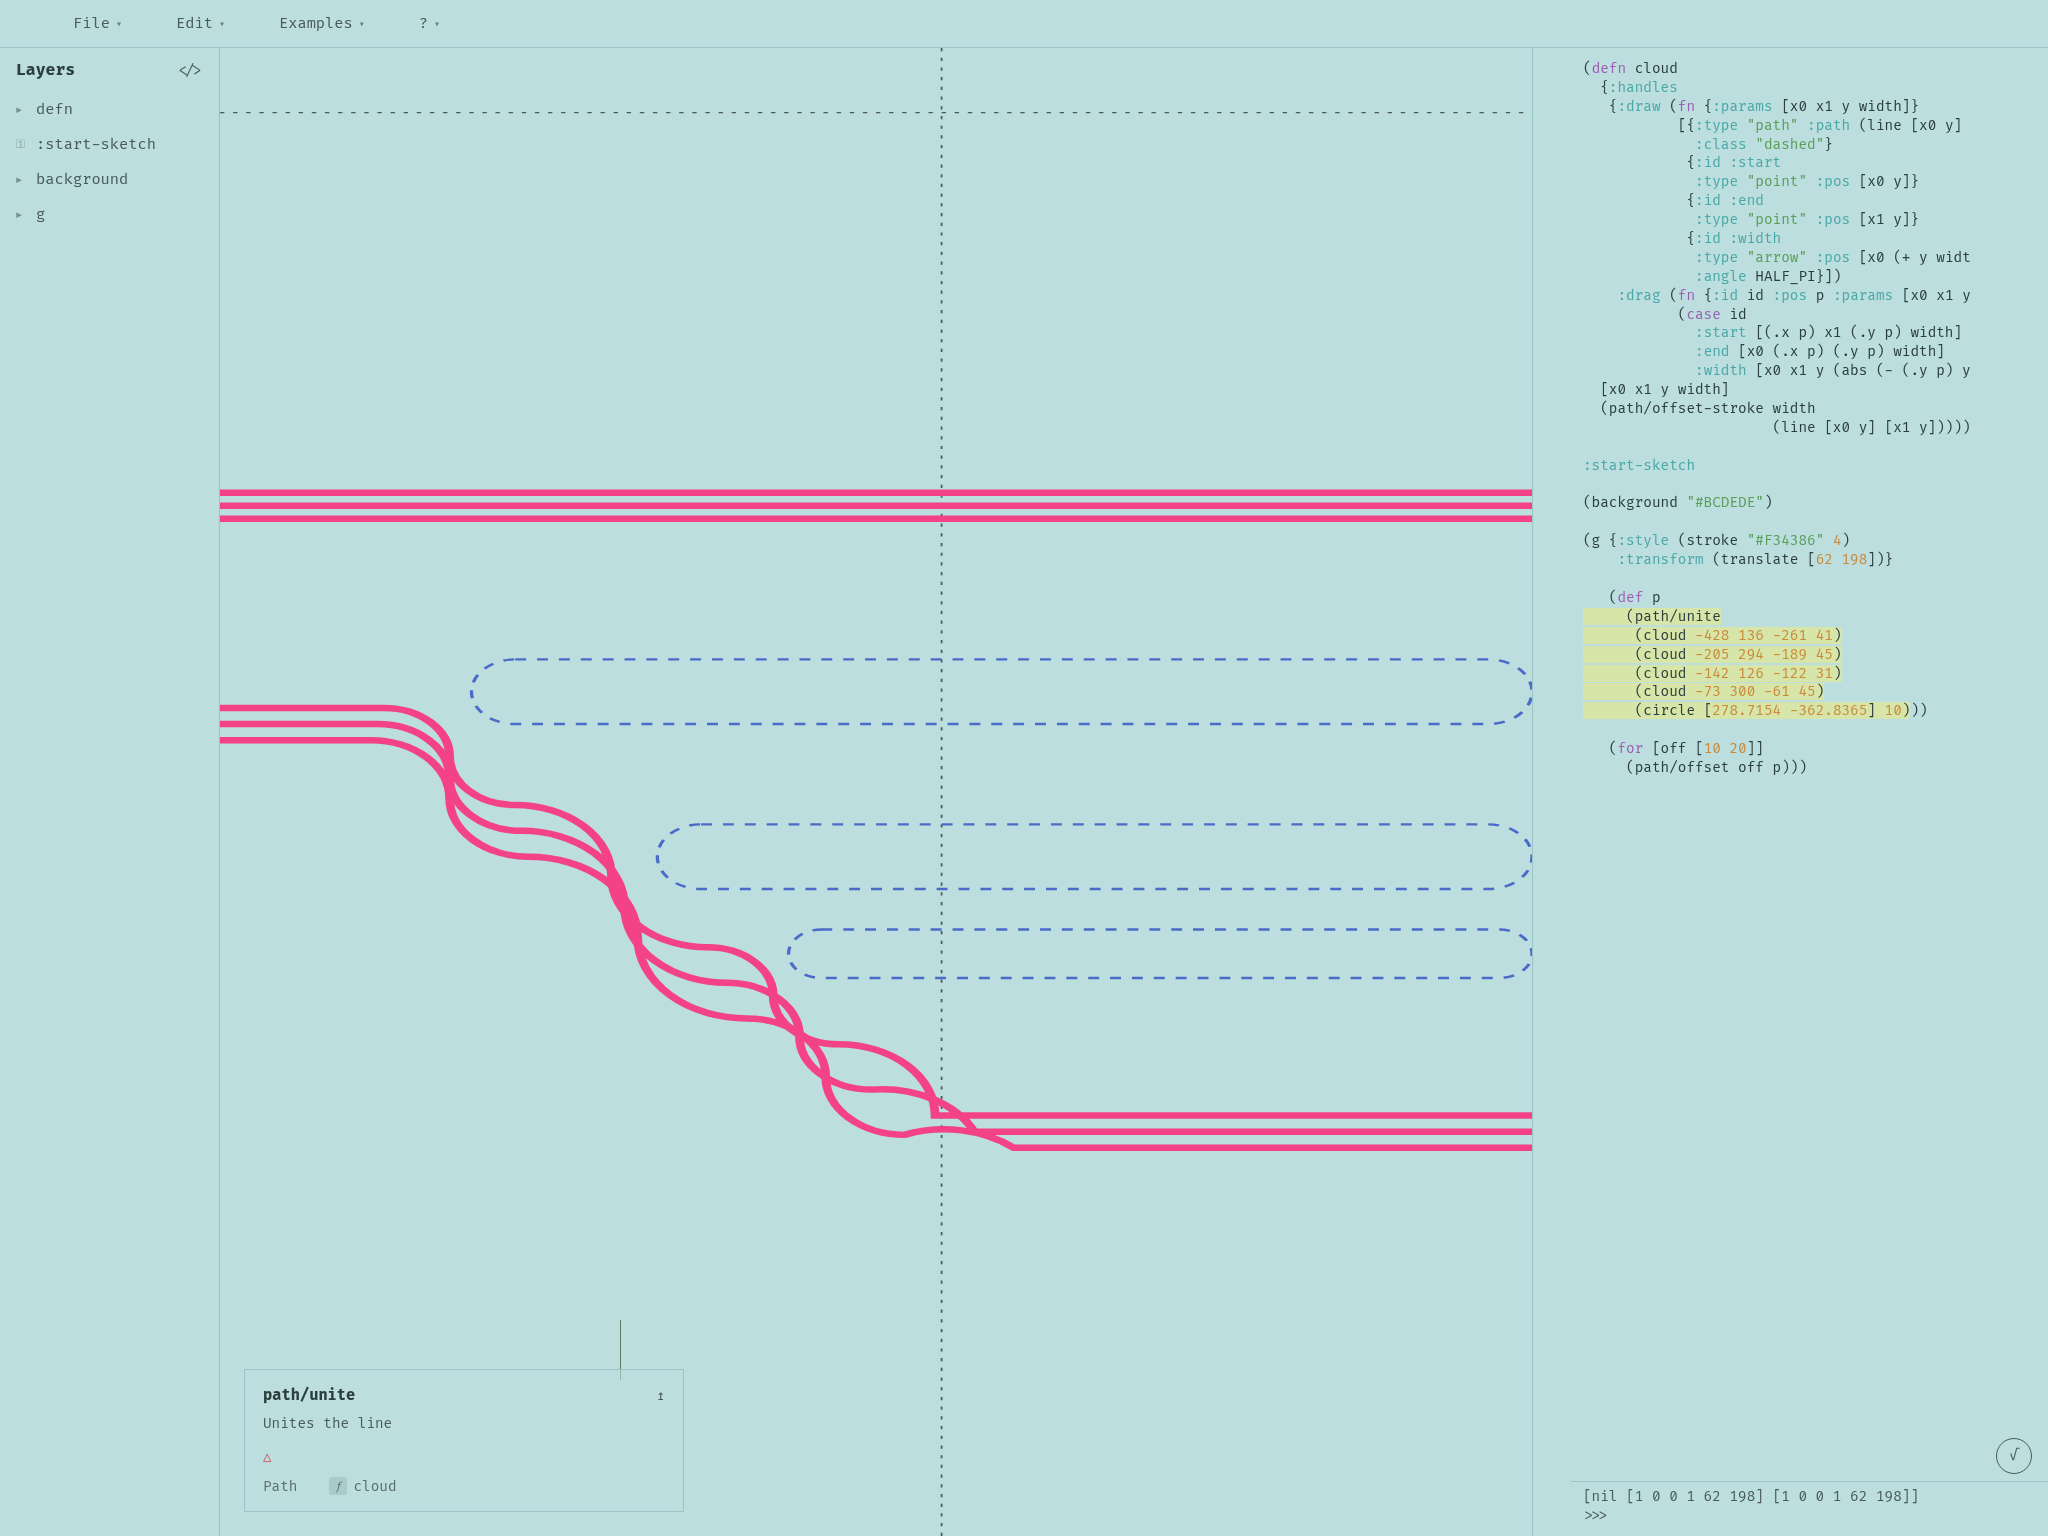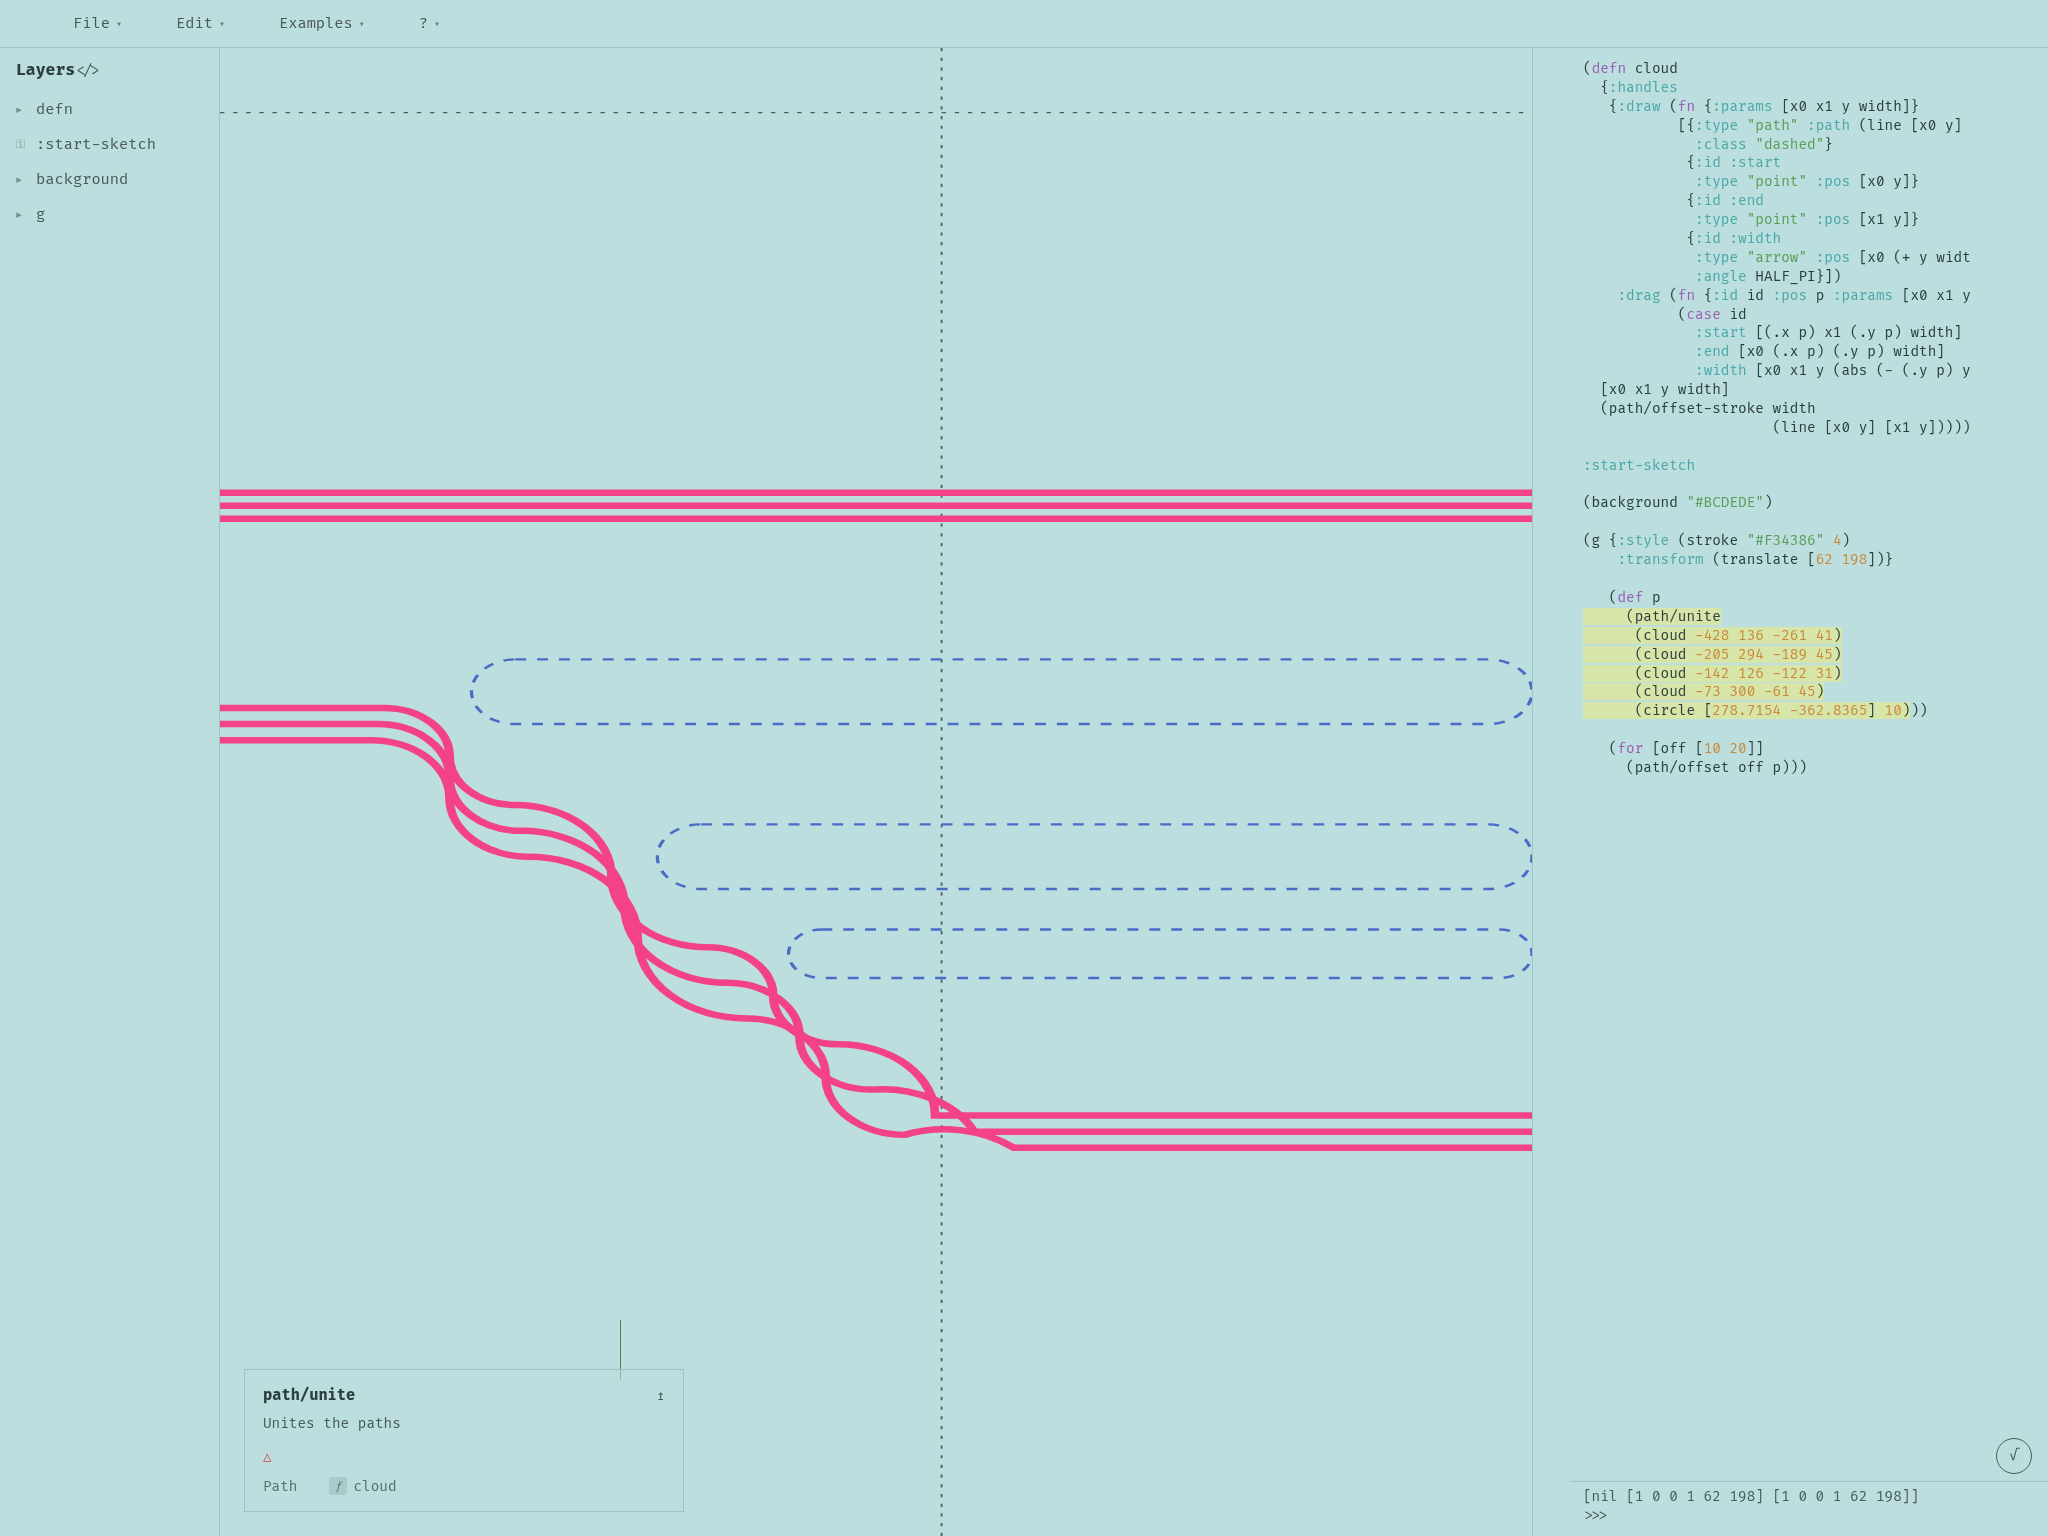--- a/index.html
+++ b/index.html
@@ -24,21 +24,21 @@
   
   .menubar { height: 48px; display: flex; align-items: center; padding: 0 17px; gap: 54px; border-bottom: 1px solid var(--divider); font-size: 15px; }
   .menu-item { cursor: pointer; color: var(--text); display: flex; align-items: center; gap: 6px; padding-left: 56px; }
   .menu-item:first-child { padding-left: 56px; }
   .chevron { font-size: 10px; opacity: 0.7; }
 
   .main { flex: 1; display: flex; min-height: 0; }
 
   
   .layers { width: 220px; border-right: 1px solid var(--divider); padding: 12px 16px; }
-  .layers-head { display: flex; align-items: center; margin-bottom: 12px; }
+  .layers-head { display: flex; align-items: center; justify-content: space-between; margin-bottom: 12px; }
   .layers-title { font-weight: bold; font-size: 16px; color: var(--text-dark); }
   .code-icon { font-size: 14px; color: var(--text); cursor: pointer; }
   .layer-row { display: flex; align-items: center; gap: 10px; padding: 8px 0; cursor: pointer; font-size: 15px; }
   .tri { font-size: 10px; opacity: 0.6; width: 10px; }
   .key-icon { opacity: 0.5; width: 10px; font-size: 12px; }
 
   
   .canvas-wrap { flex: 1; position: relative; overflow: hidden; }
   .tool-col { position: absolute; top: 18px; left: 18px; display: flex; flex-direction: column; gap: 10px; z-index: 5; }
   .tool-pill { background: var(--dark-btn); color: #e8f0f0; border-radius: 20px; height: 40px; padding: 0 18px 0 14px; display: flex; align-items: center; gap: 10px; cursor: pointer; font-size: 15px; }
@@ -151,21 +151,21 @@
       </g>
     </svg>
 
     <div class="connector" style="left:400px; bottom:156px; width:1px; height:60px;"></div>
 
     <div class="infobox">
       <div class="infobox-head">
         <span class="infobox-title">path/unite</span>
         <span class="infobox-up">↥</span>
       </div>
-      <div class="infobox-desc">Unites the paths</div>
+      <div class="infobox-desc">Unites the line</div>
       <span class="warn-icon">△</span>
       <div class="infobox-row">
         <span>Path</span>
         <span class="type-chip">
           <span class="chip-sq">ƒ</span>
           <span>cloud</span>
         </span>
       </div>
     </div>
   </div>

